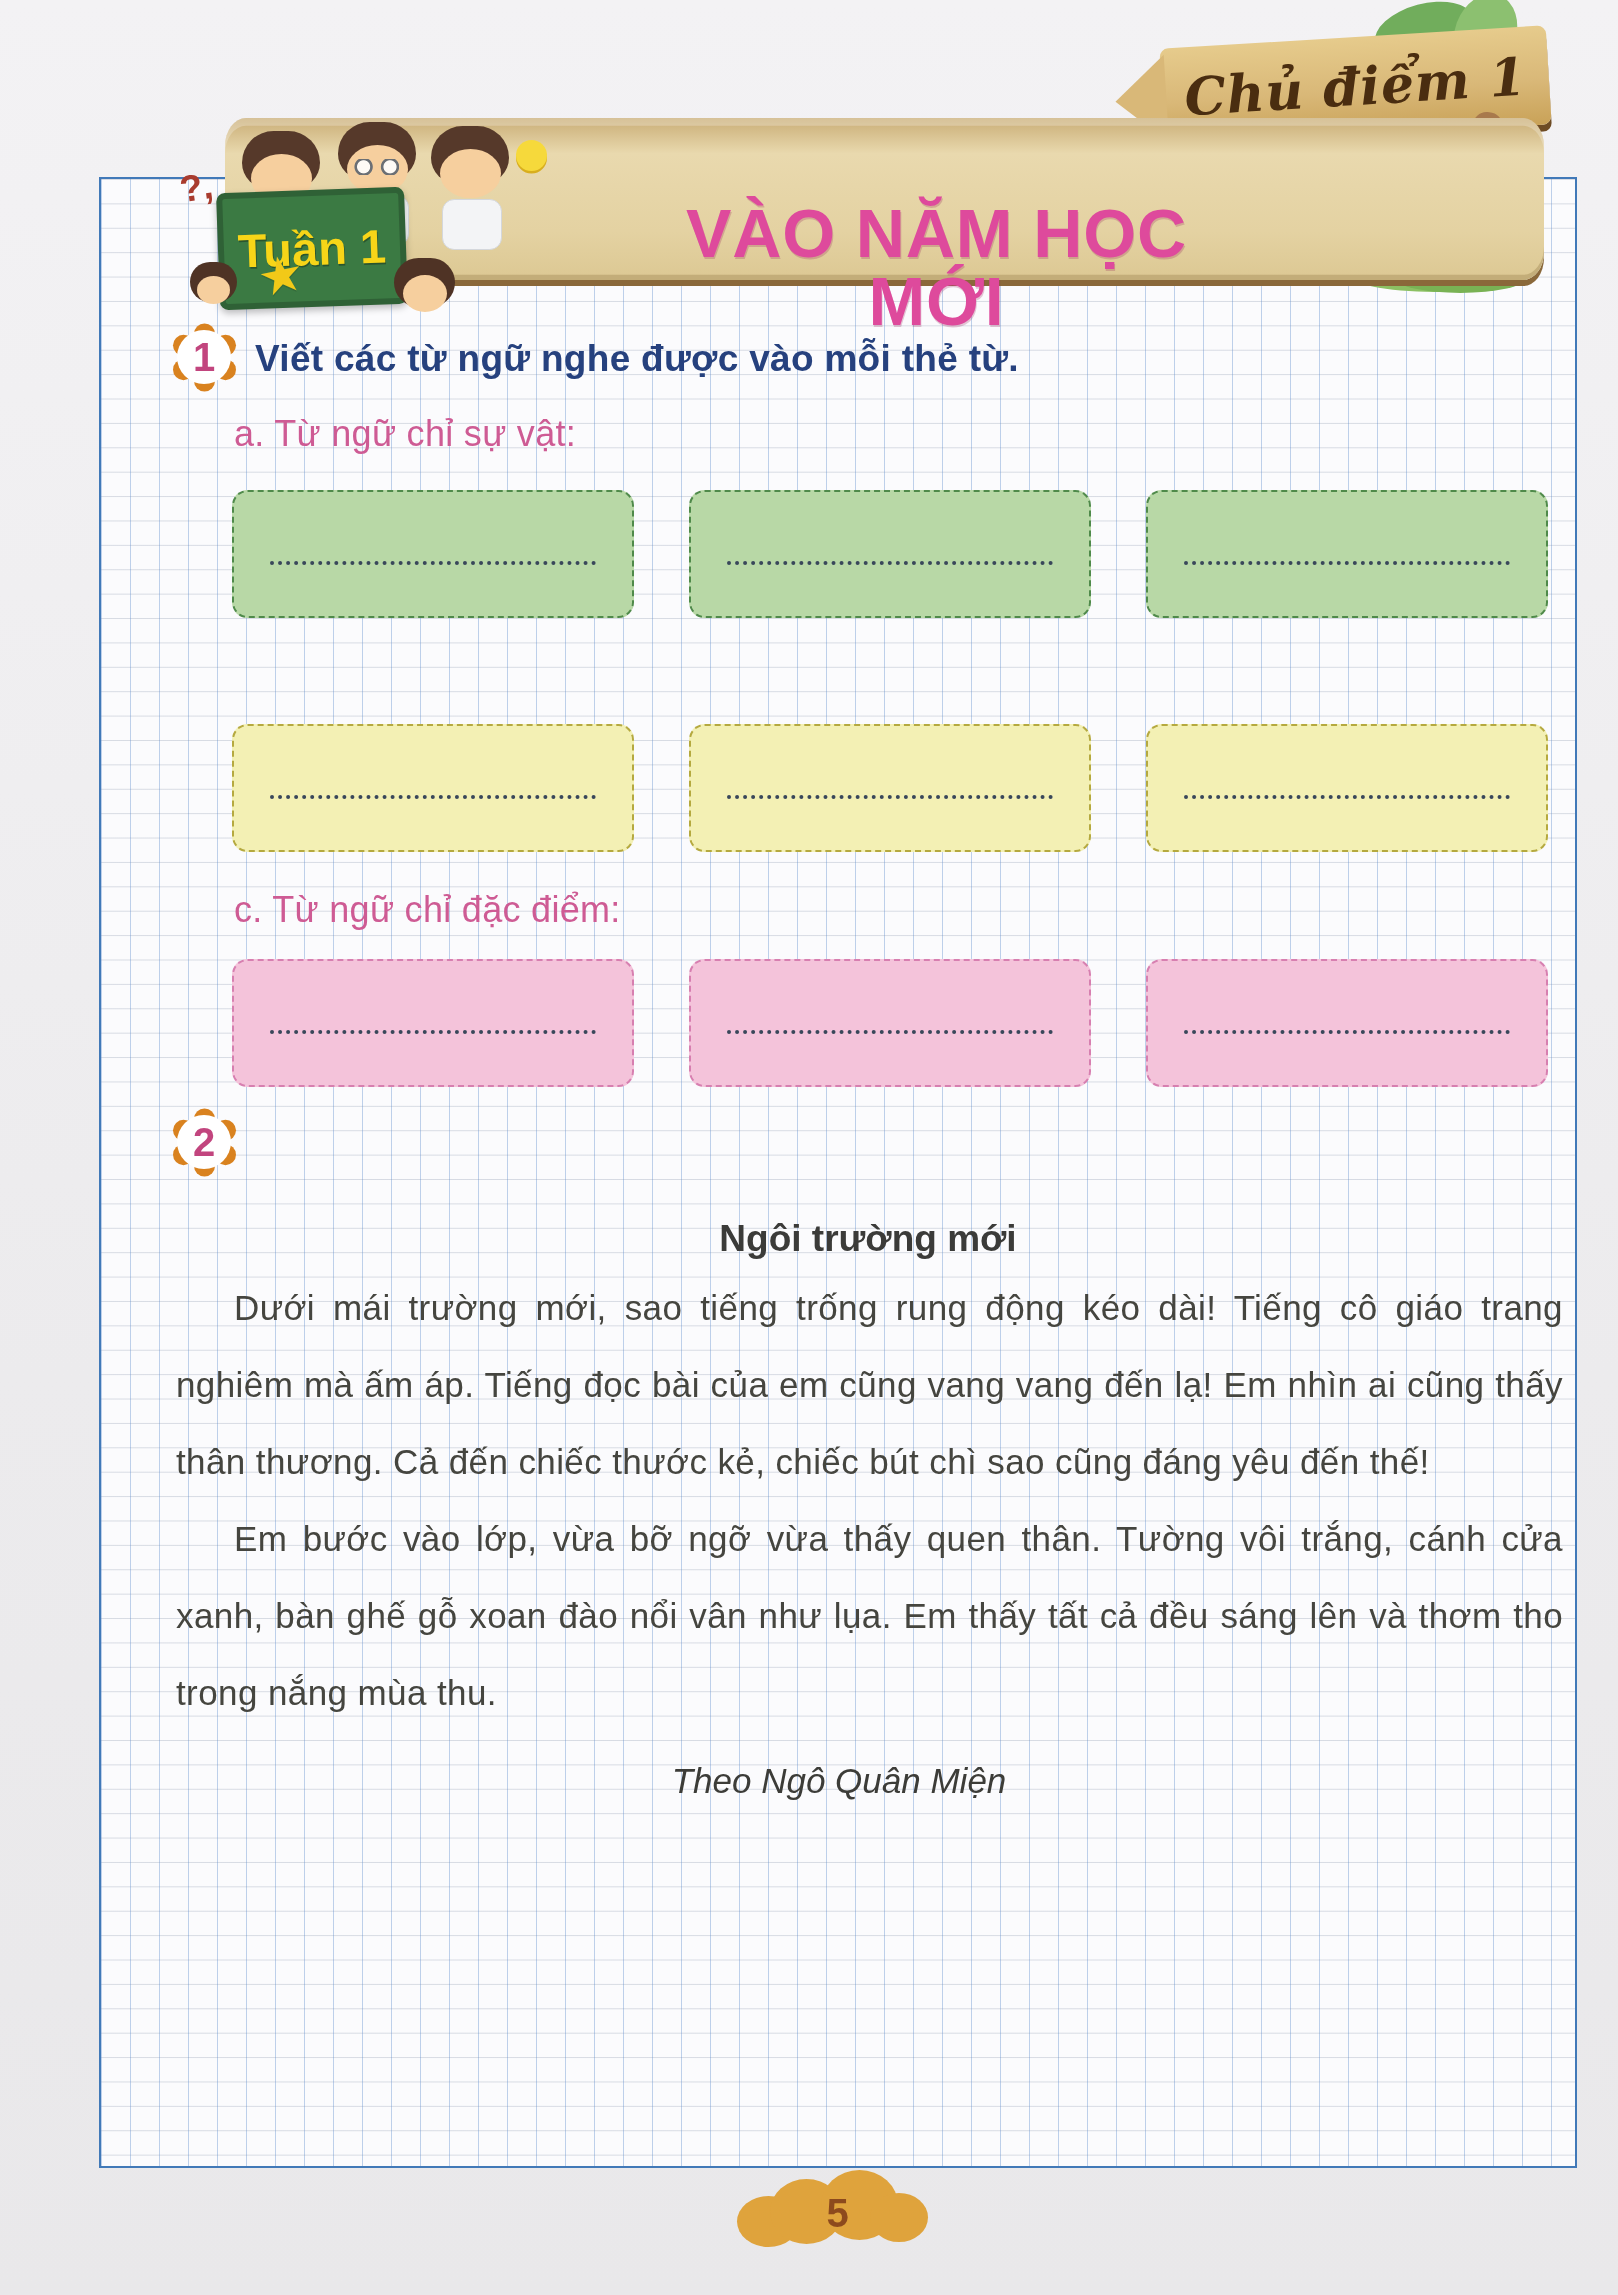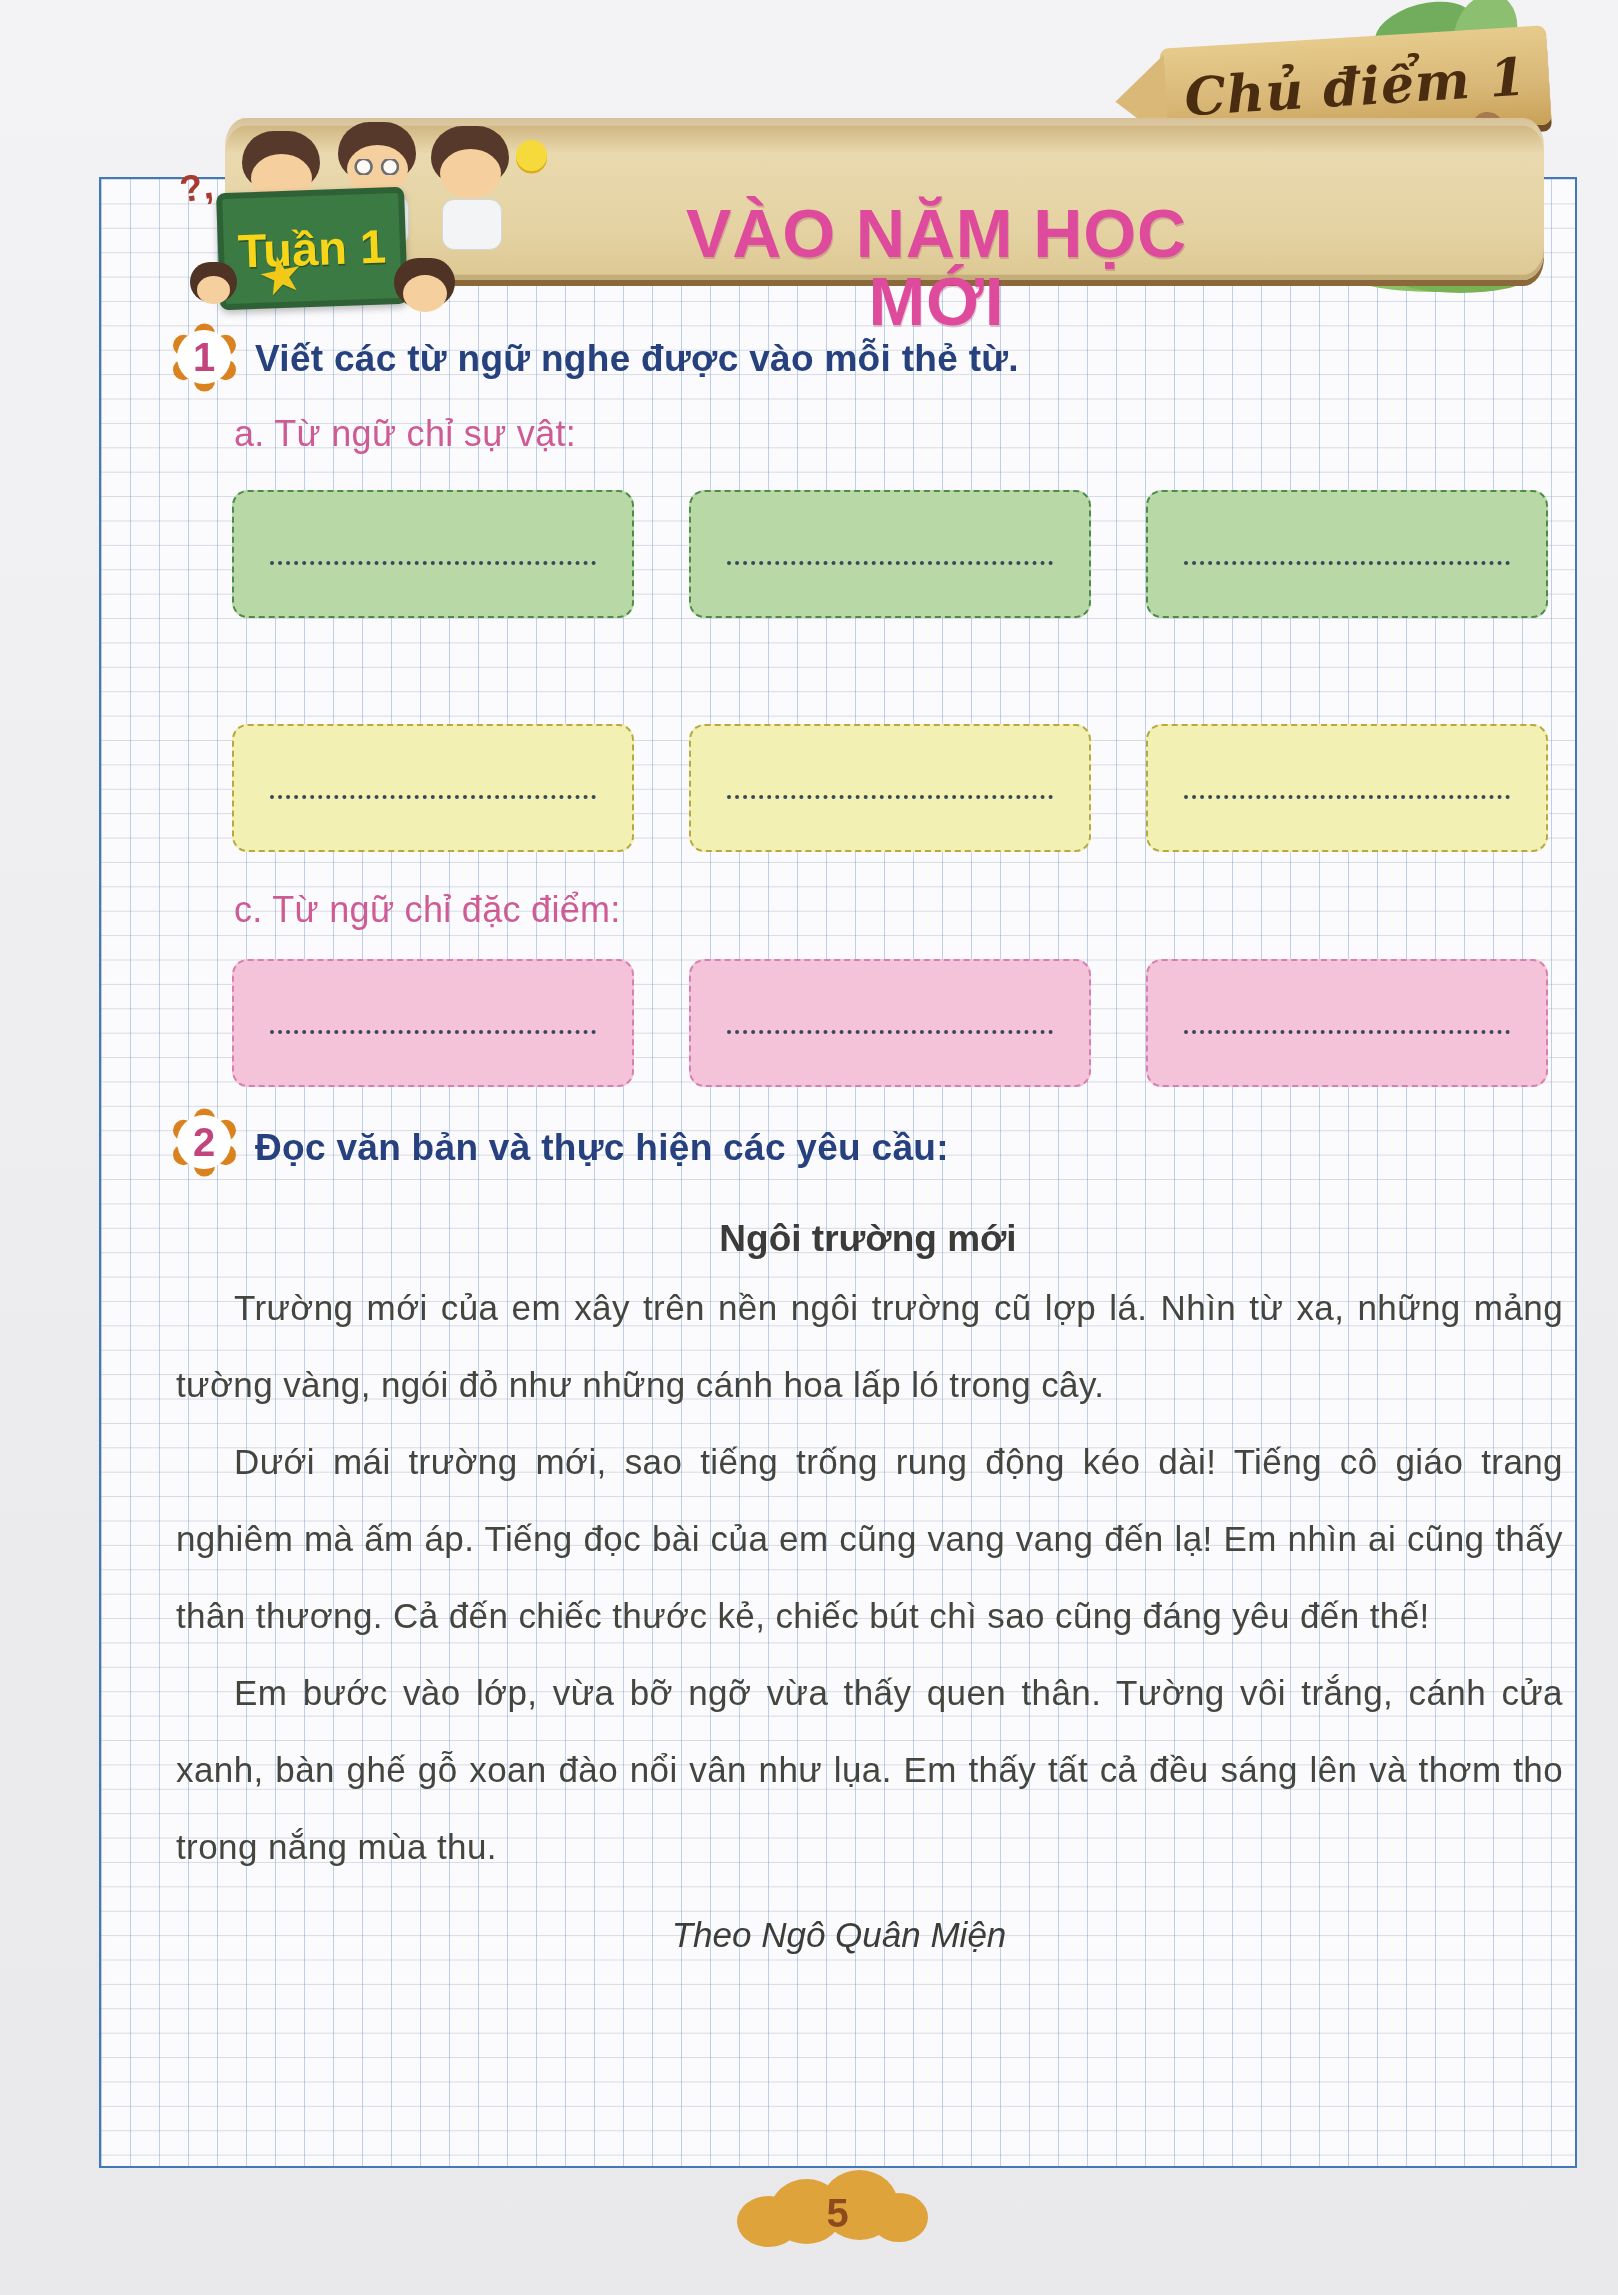--- a/index.html
+++ b/index.html
@@ -228,25 +228,23 @@
       <div class="line"></div>
     </div>
   <div class="card pink rowC col3">
       <div class="line"></div>
     </div>
 
   <div class="flower" style="left:171px;top:1109px;">
     <div class="petal"></div>
     <div class="center">2</div>
   </div>
-  <div class="prompt" style="top:1127px;">Đọc văn bản và thực hiện các yêu cầu:</div>
 
   <div class="passage-title">Ngôi trường mới</div>
   <div class="passage">
-    <p>Trường mới của em xây trên nền ngôi trường cũ lợp lá. Nhìn từ xa, những mảng tường vàng, ngói đỏ như những cánh hoa lấp ló trong cây.</p>
     <p>Dưới mái trường mới, sao tiếng trống rung động kéo dài! Tiếng cô giáo trang nghiêm mà ấm áp. Tiếng đọc bài của em cũng vang vang đến lạ! Em nhìn ai cũng thấy thân thương. Cả đến chiếc thước kẻ, chiếc bút chì sao cũng đáng yêu đến thế!</p>
     <p>Em bước vào lớp, vừa bỡ ngỡ vừa thấy quen thân. Tường vôi trắng, cánh cửa xanh, bàn ghế gỗ xoan đào nổi vân như lụa. Em thấy tất cả đều sáng lên và thơm tho trong nắng mùa thu.</p>
     <div class="attribution">Theo Ngô Quân Miện</div>
   </div>
 
   <div class="cloud">
     <div class="puff p1"></div>
     <div class="puff p2"></div>
     <div class="puff p3"></div>
     <div class="puff p4"></div>

